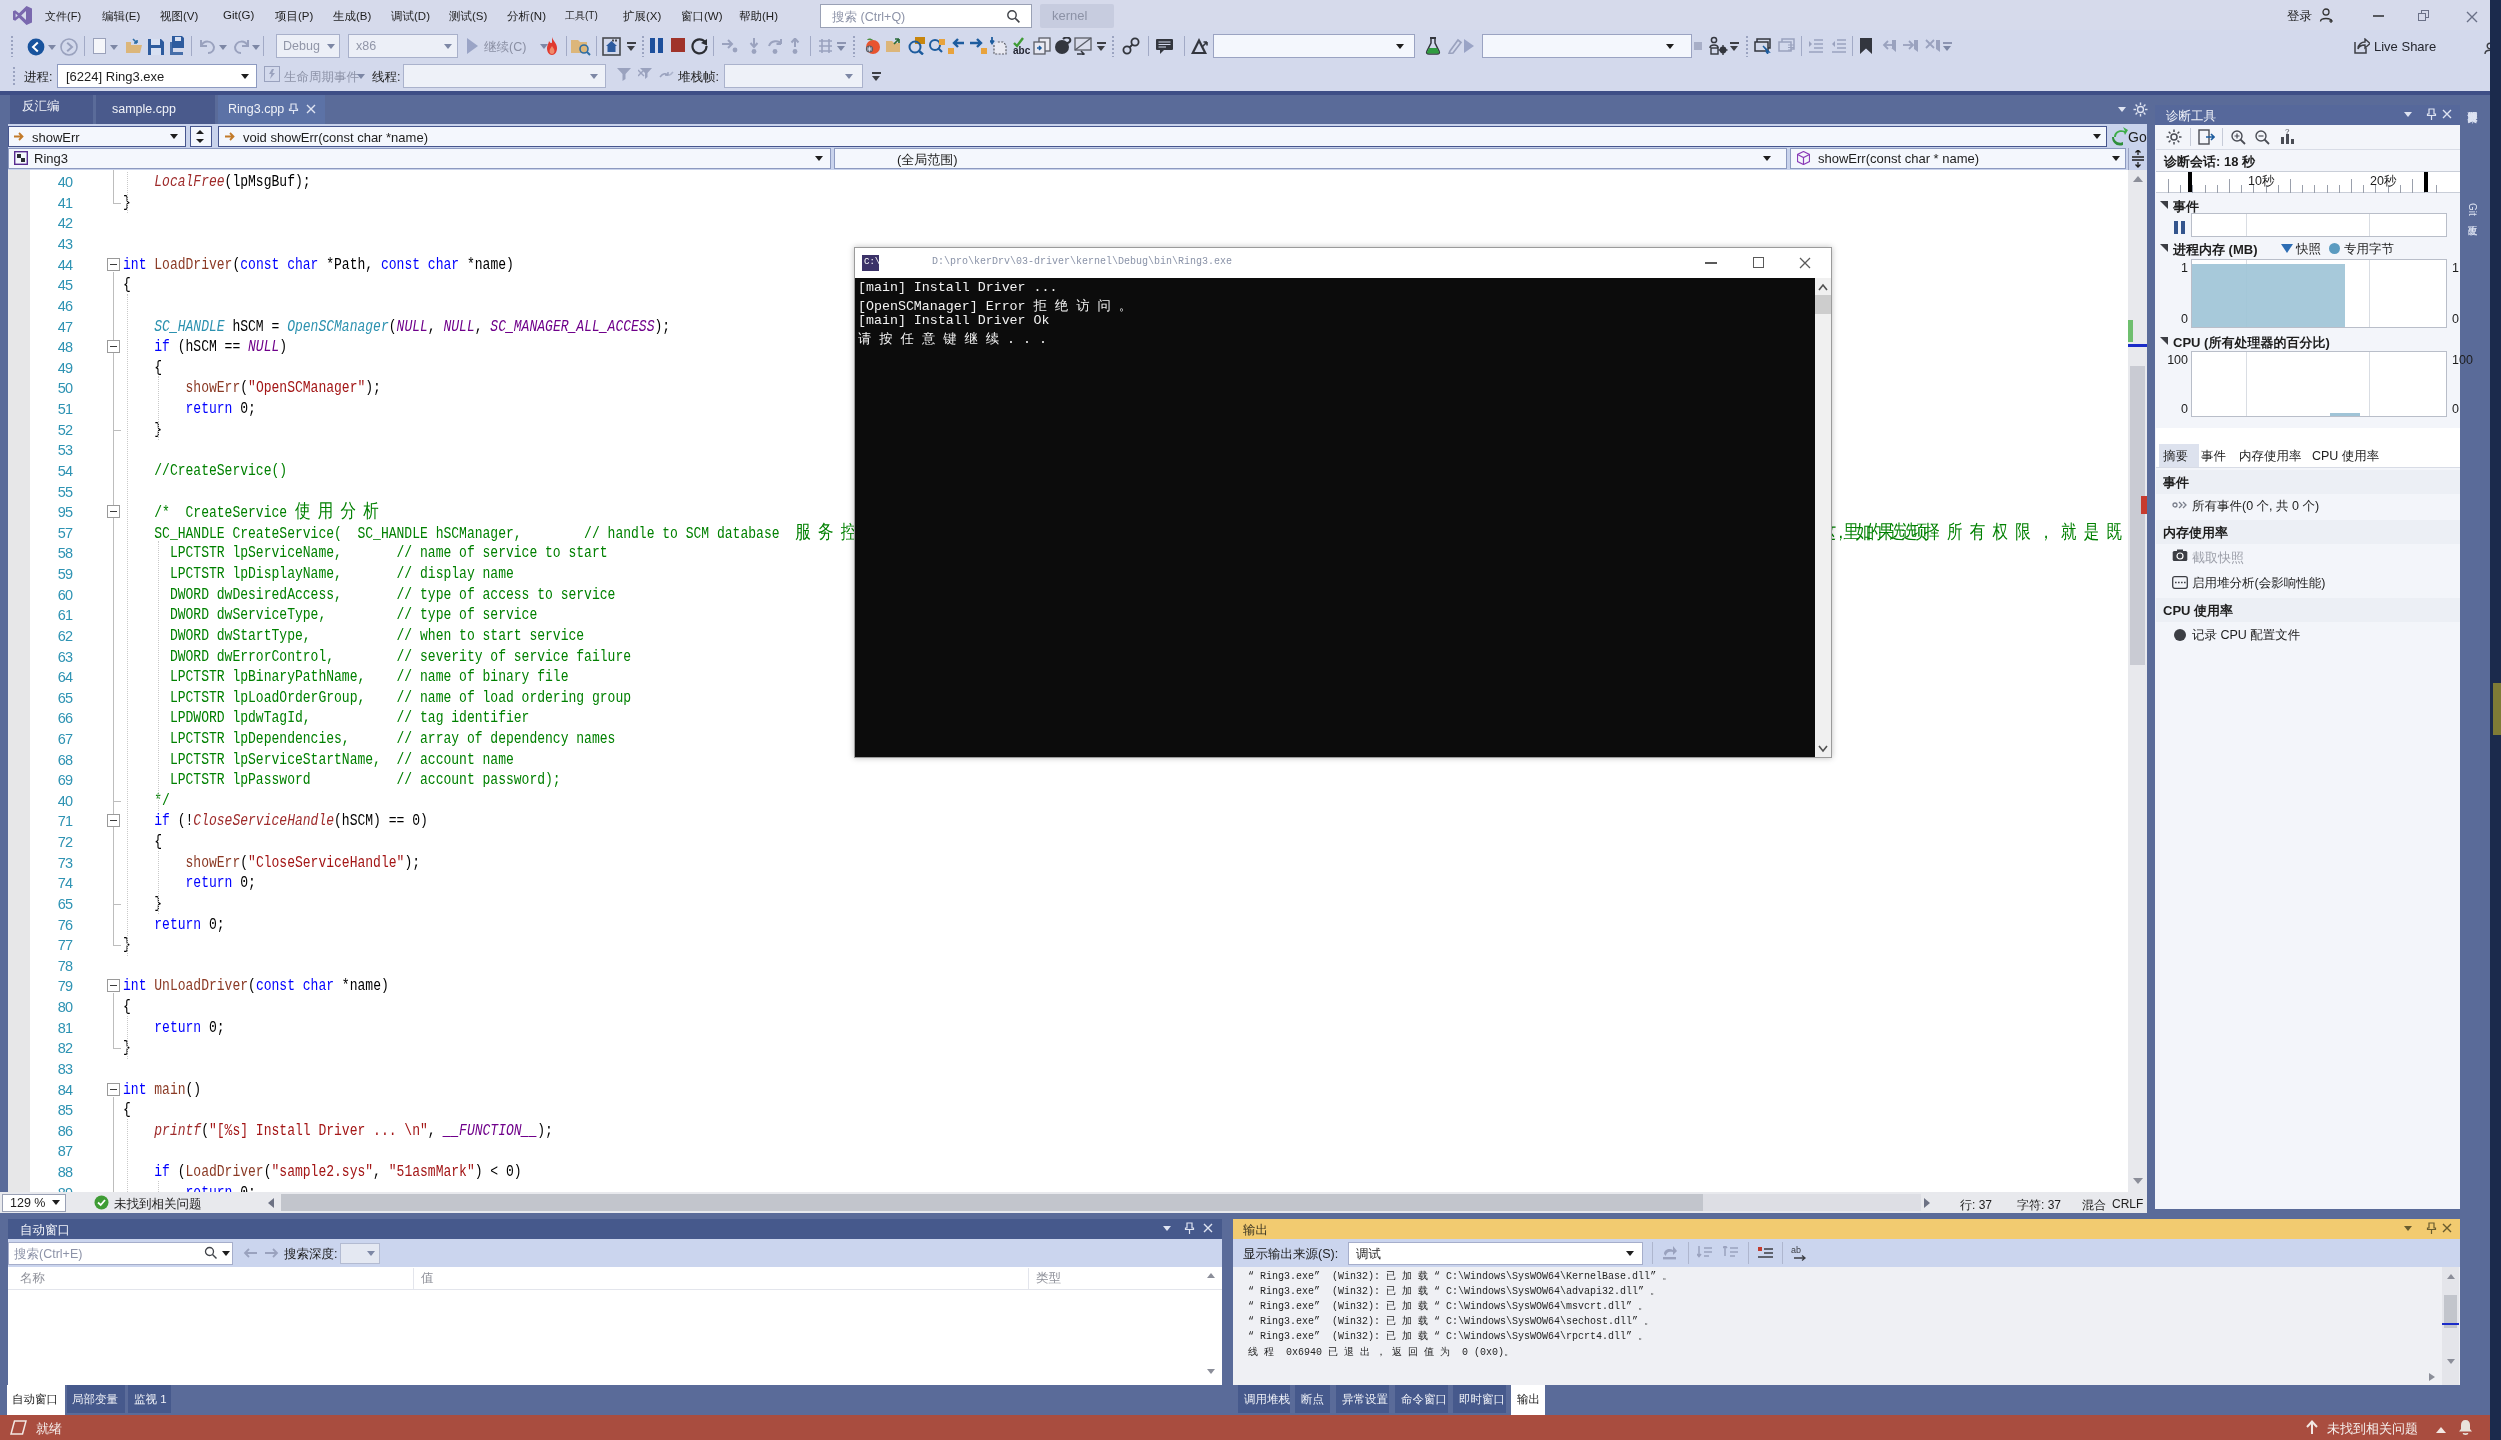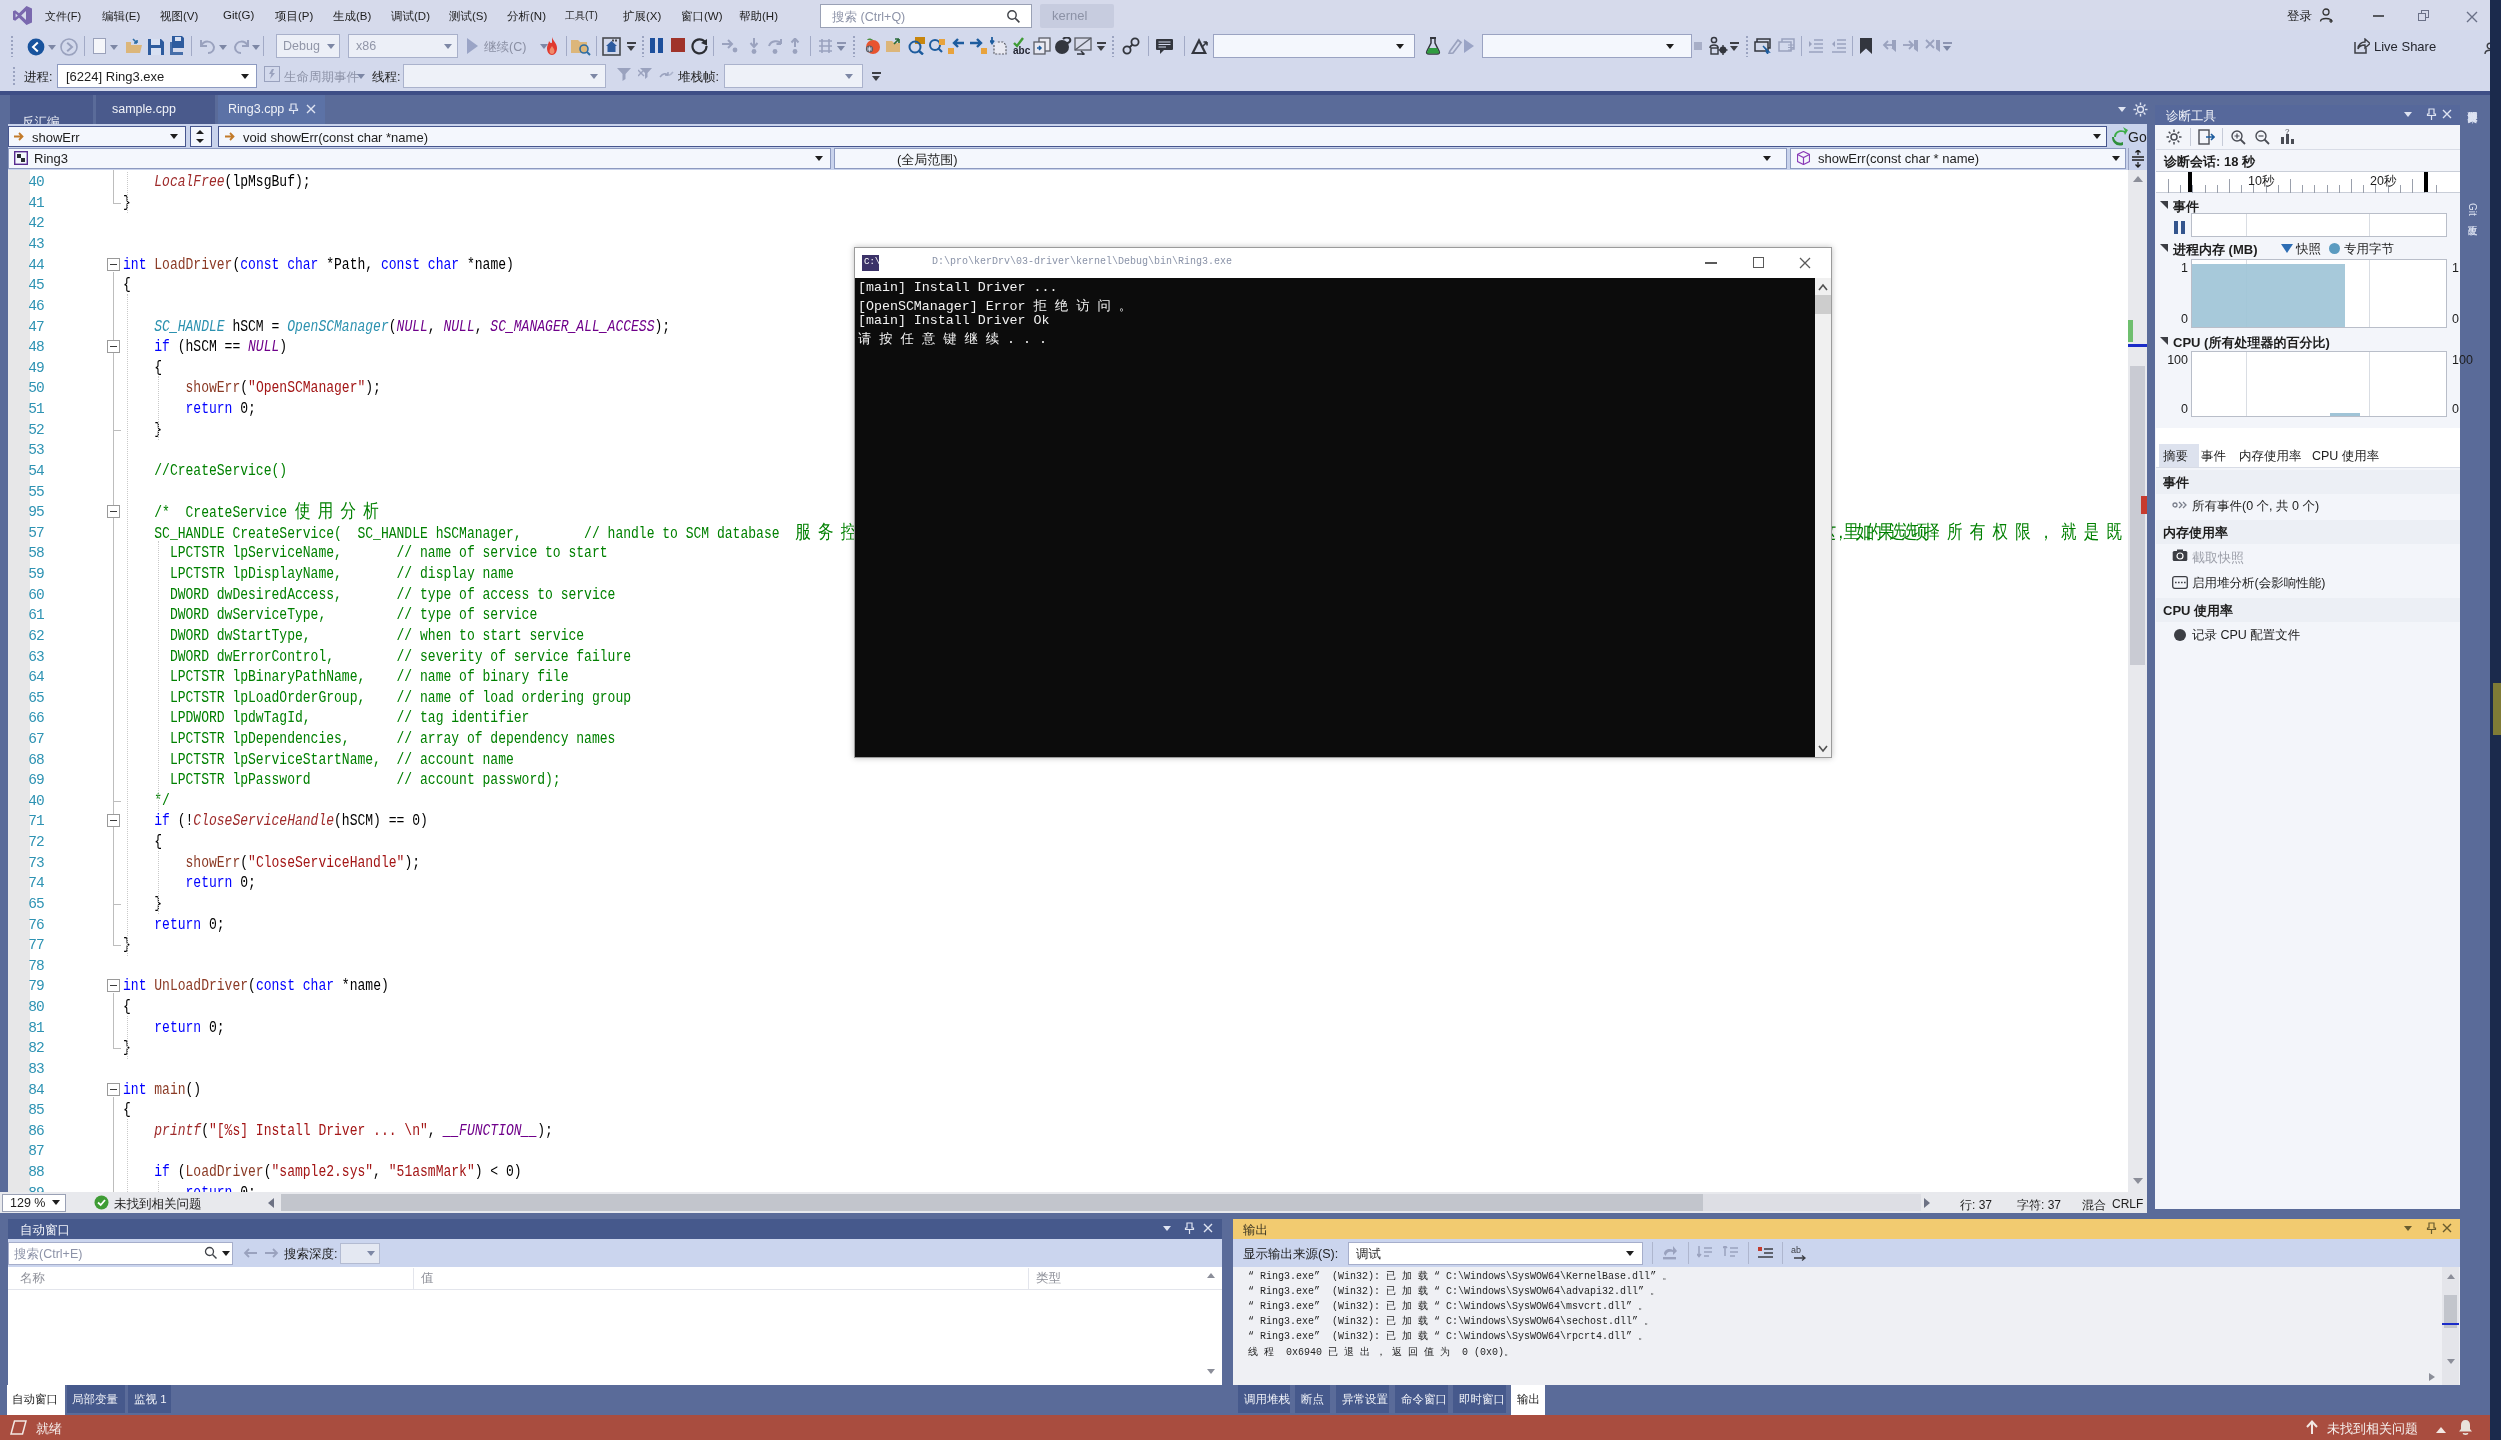--- a/index.html
+++ b/index.html
@@ -1,19 +1,19 @@
 <!DOCTYPE html>
 <html><head><meta charset="utf-8"><style>
 *{margin:0;padding:0;box-sizing:border-box}
 html,body{width:2501px;height:1440px;overflow:hidden}
 body{font-family:"Liberation Sans",sans-serif;background:#5a6b99;position:relative}
 .a{position:absolute}
 .mono{font-family:"Liberation Mono",monospace}
 .cl{position:absolute;left:123px;white-space:pre;font-family:"Liberation Mono",monospace;font-size:16px;letter-spacing:0;line-height:20.62px;height:20.62px;color:#000;transform:scaleX(0.814);transform-origin:0 0}
-.ln{position:absolute;left:0;width:72px;text-align:center;font-family:Liberation Mono, monospace;font-size:14.5px;letter-spacing:-1px;line-height:20.62px;color:#2e93b3}
+.ln{position:absolute;left:0;width:72px;text-align:right;font-family:Liberation Sans, sans-serif;font-size:14.5px;letter-spacing:-1px;line-height:20.62px;color:#2e93b3}
 .k{color:#0000ff}
 .t{color:#2b91af;font-style:italic}
 .m{color:#6f008a;font-style:italic}
 .f{color:#8b3a25}
 .fi{color:#9e2a2a;font-style:italic}
 .s{color:#a31515}
 .c{color:#008000}
 .obox{position:absolute;width:13px;height:13px;background:#fff;border:1px solid #9a9a9a}
 .obox:after{content:"";position:absolute;left:2px;right:2px;top:5px;border-top:1px solid #3a3a3a}
 .gd{position:absolute;width:0;border-left:1px dotted #c9c9c9}
@@ -338,21 +338,21 @@
 <svg class="a" style="left:659px;top:69px" width="15" height="11" viewBox="0 0 15 11">
     <path d="M1 8 C4 4 7 4 9 6 M9 6 L9 3 M9 6 L6 6" stroke="#9aa2be" stroke-width="1.5" fill="none"></path>
     <path d="M14 3 C11 7 8 7 6 5" stroke="#9aa2be" stroke-width="1.5" fill="none" opacity="0.7"></path>
   </svg>
 <div class="a ut" style="left:678px;top:69px">堆栈帧:</div>
 <div class="cmb" style="left:724px;top:64px;width:139px;height:24px;border-color:#aab2cc;background:#eef1f8"></div>
 <div class="car cargray" style="left:845px;top:74px"></div>
 <div class="a" style="left:872px;top:72px;width:9px;height:1.6px;background:#3c3e44"></div>
 <div class="car" style="left:872px;top:76px;border-top-color:#3c3e44"></div>
 <div class="a" style="left:10px;top:95px;width:83px;height:29px;background:#4a5a8c"></div>
-<div class="a wt" style="left:22px;top:114px">反汇编</div>
+<div class="a wt" style="left:22px;top:98px">反汇编</div>
 <div class="a" style="left:96px;top:95px;width:119px;height:29px;background:#4a5a8c"></div>
 <div class="a wt" style="left:112px;top:102px">sample.cpp</div>
 <div class="a" style="left:218px;top:95px;width:107px;height:29px;background:#5c72a6"></div>
 <div class="a wt" style="left:228px;top:102px">Ring3.cpp</div>
 <svg class="a" style="left:288px;top:103px" width="11" height="12" viewBox="0 0 11 12">
     <path d="M3 1 L8 1 L8 6 L9.5 6 L9.5 7.5 L1.5 7.5 L1.5 6 L3 6 Z M5.5 7.5 L5.5 11" stroke="#dfe4f2" stroke-width="1.2" fill="none"></path>
   </svg>
 <svg class="a" style="left:306px;top:104px" width="10" height="10" viewBox="0 0 10 10">
     <path d="M1 1 L9 9 M9 1 L1 9" stroke="#dfe4f2" stroke-width="1.4"></path>
   </svg>

